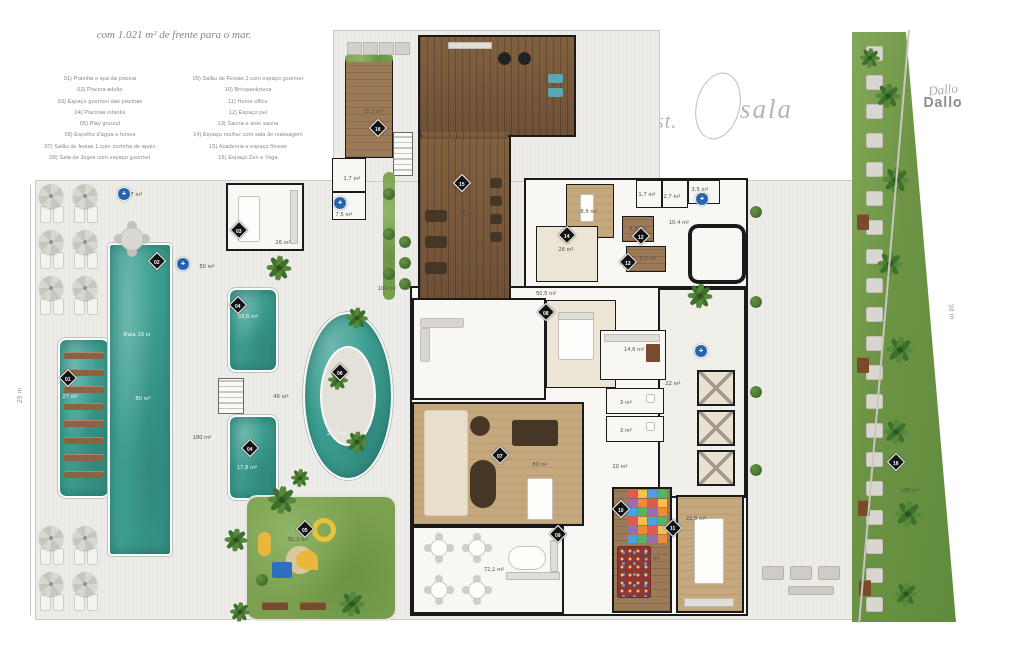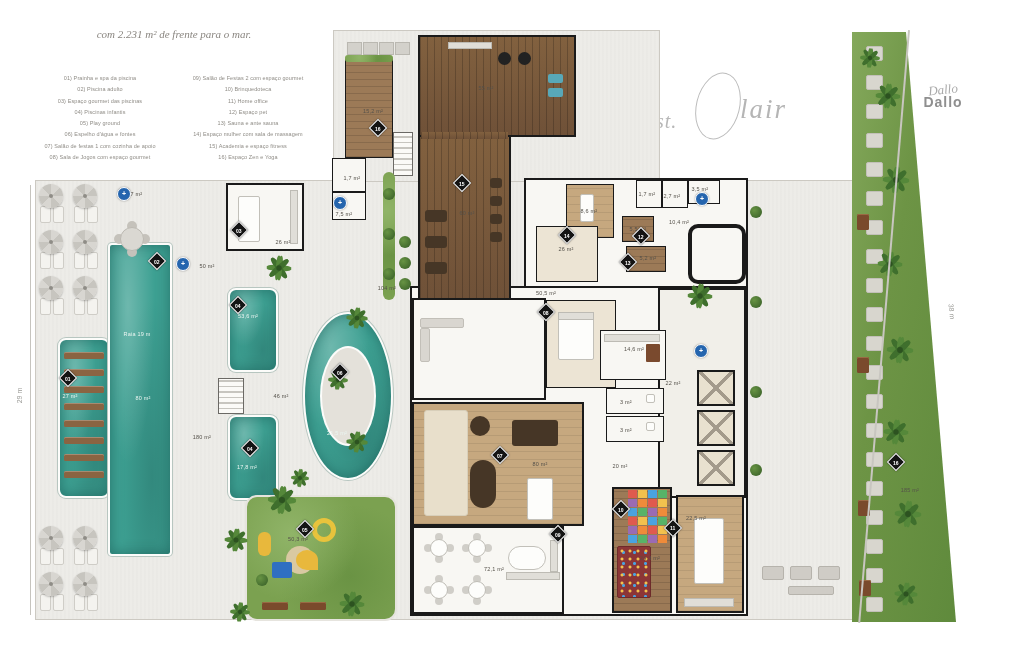--- a/index.html
+++ b/index.html
@@ -86,21 +86,21 @@
   .gardenline{position:absolute;left:908px;top:30px;width:1.5px;height:595px;background:#c8c6c0;
       transform:rotate(4.8deg);transform-origin:top left;}
   .dimline{position:absolute;background:#c6c4be;}
 </style>
 </head>
 <body>
 
 <div id="page">
 
   <div class="title">
-    <div>com 2.231 m² de frente para o mar.</div>
+    <div>com 1.021 m² de frente para o mar.</div>
   </div>
   <ul id="legend-left" class="legend-col" style="left:15px;top:73px;">
       <li>01) Prainha e spa da piscina</li>
       <li>02) Piscina adulto</li>
       <li>03) Espaço gourmet das piscinas</li>
       <li>04) Piscinas infantis</li>
       <li>05) Play ground</li>
       <li>06) Espelho d'água e fontes</li>
       <li>07) Salão de festas 1 com cozinha de apoio</li>
       <li>08) Sala de Jogos com espaço gourmet</li>
@@ -112,21 +112,21 @@
       <li>12) Espaço pet</li>
       <li>13) Sauna e ante sauna</li>
       <li>14) Espaço mulher com sala de massagem</li>
       <li>15) Academia e espaço fitness</li>
       <li>16) Espaço Zen e Yoga</li>
     </ul>
 
   <div class="stclair">
     <span class="st">st.</span>
     <span class="cring"></span>
-    <span class="rest">lair</span>
+    <span class="rest">sala</span>
   </div>
   <div class="dallo">
     <span class="script">Dallo</span>
     <span class="bold">Dallo</span>
   </div>
 
   <div class="dim" style="left:12px;top:392px;transform:rotate(-90deg);">29 m</div>
   <div class="dim" style="left:944px;top:308px;transform:rotate(85deg);">38 m</div>
   <div class="dimline" style="left:30px;top:185px;width:1px;height:430px;"></div>
 

